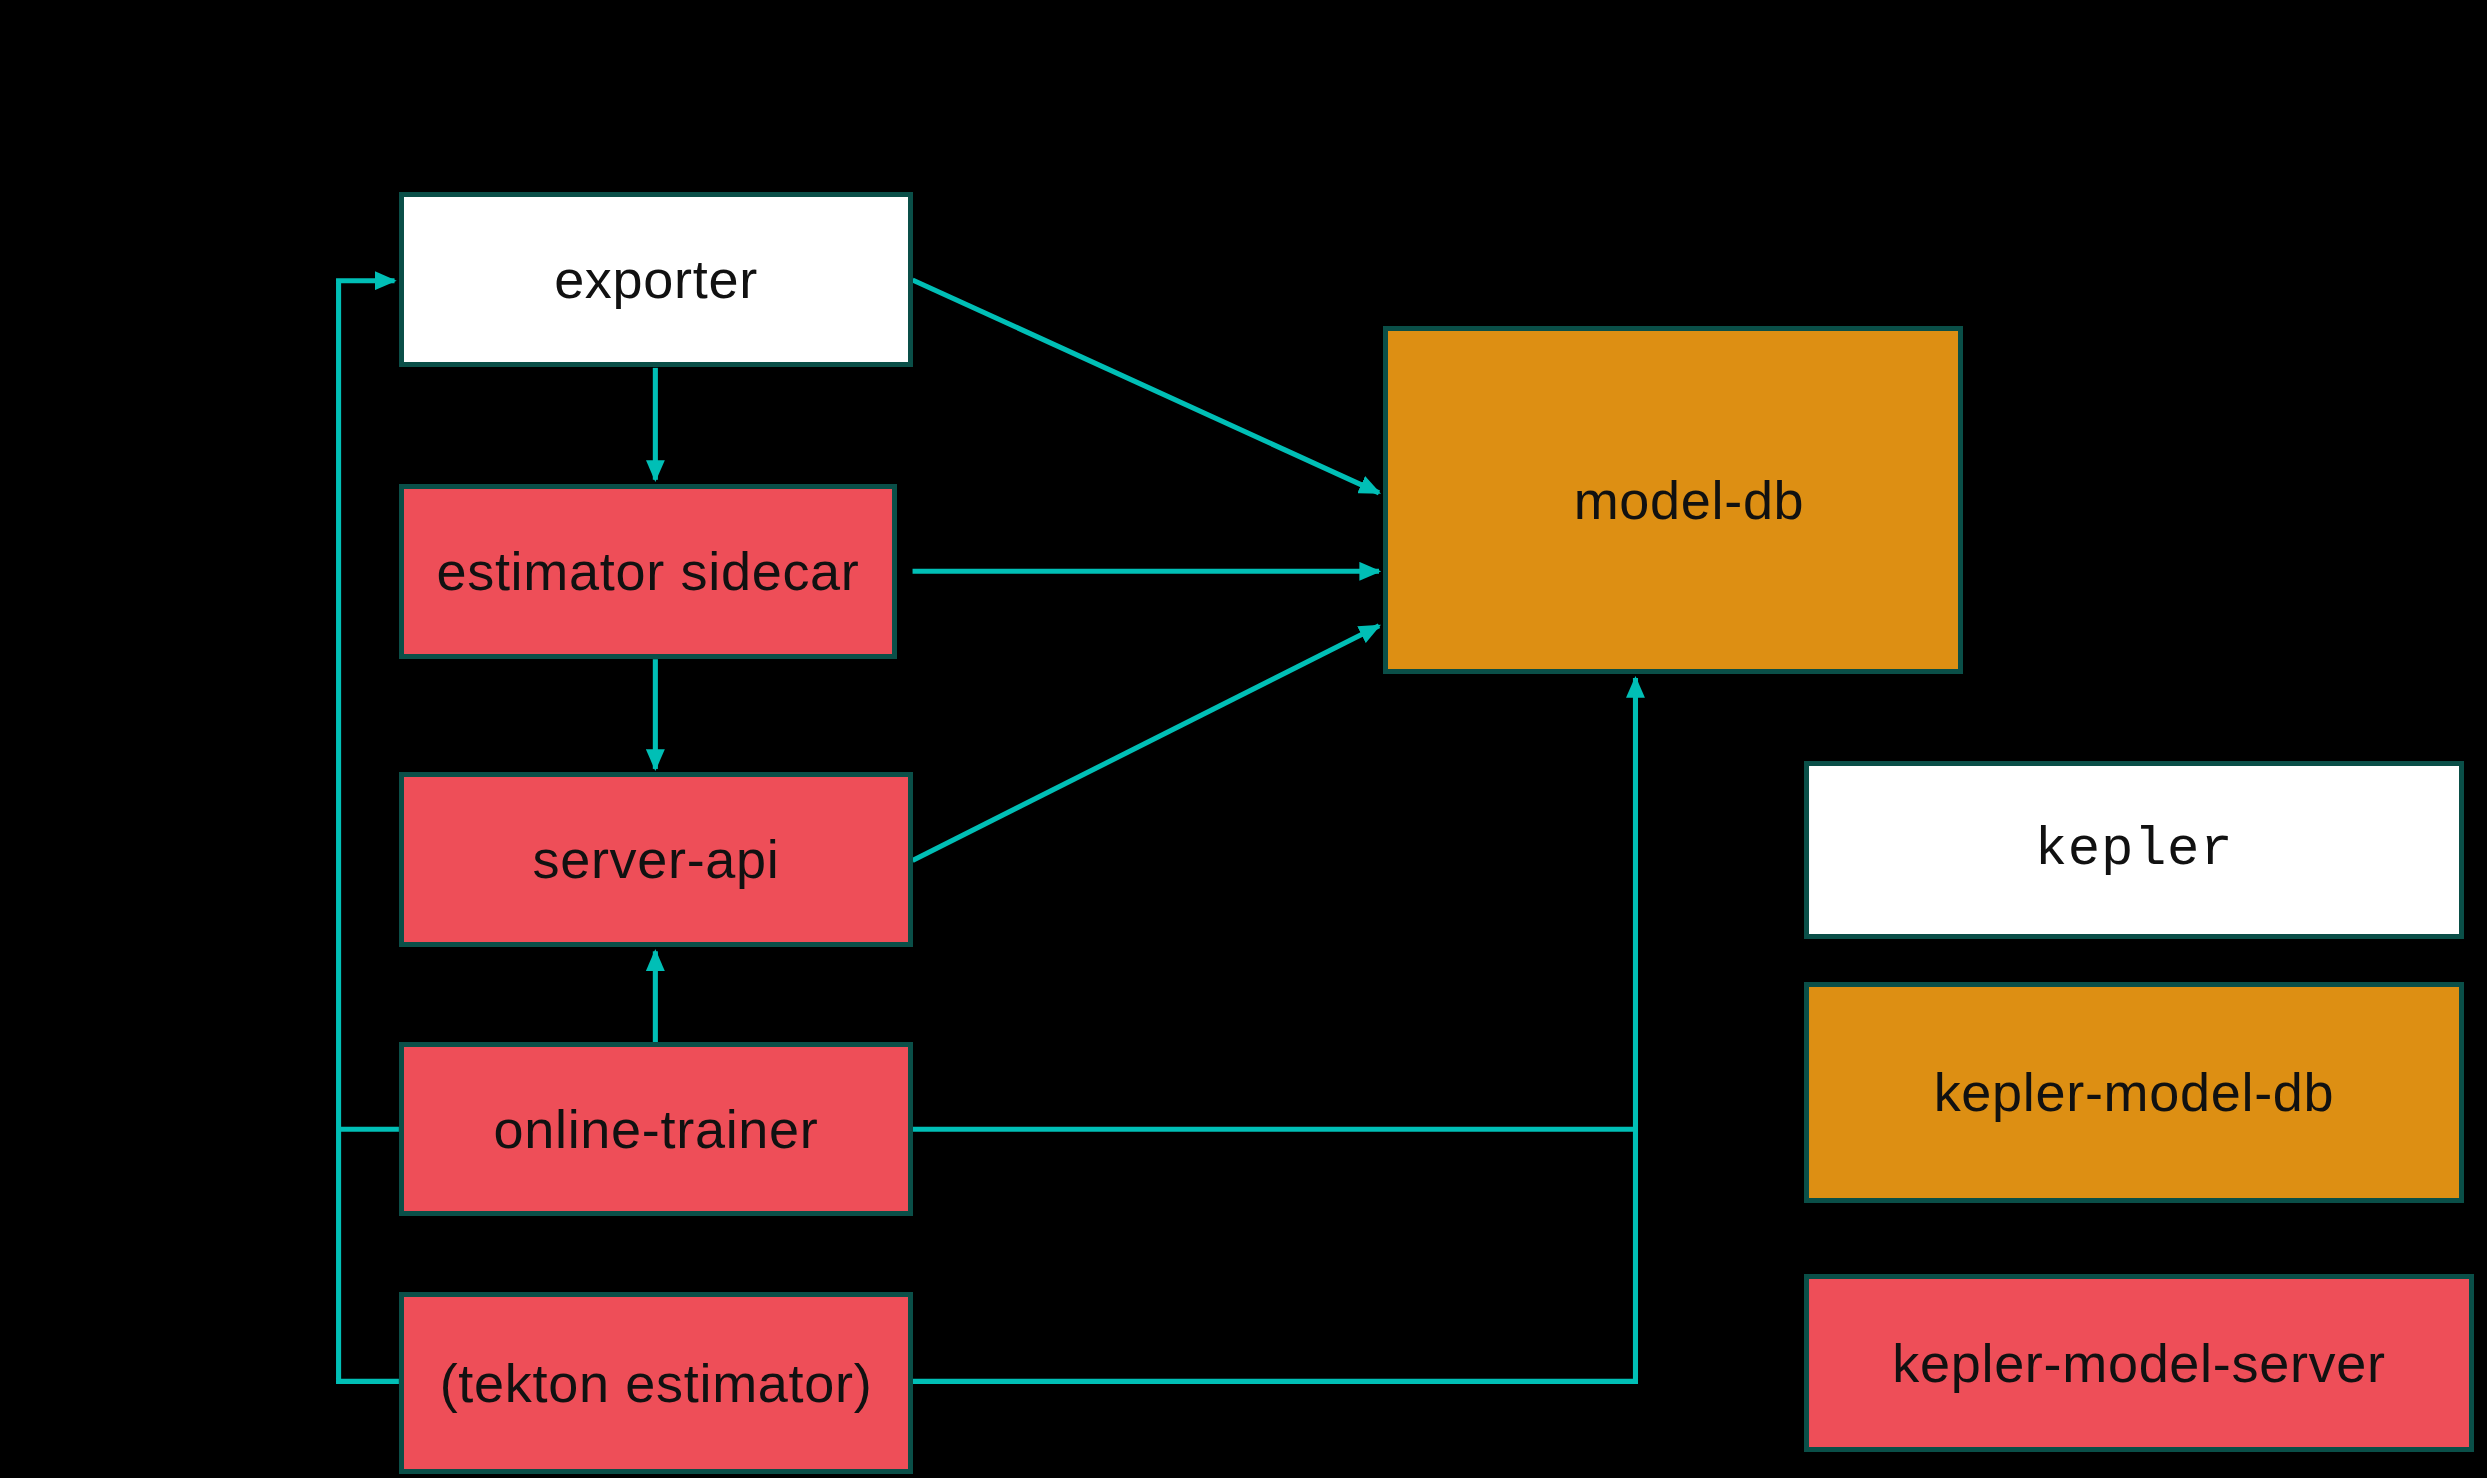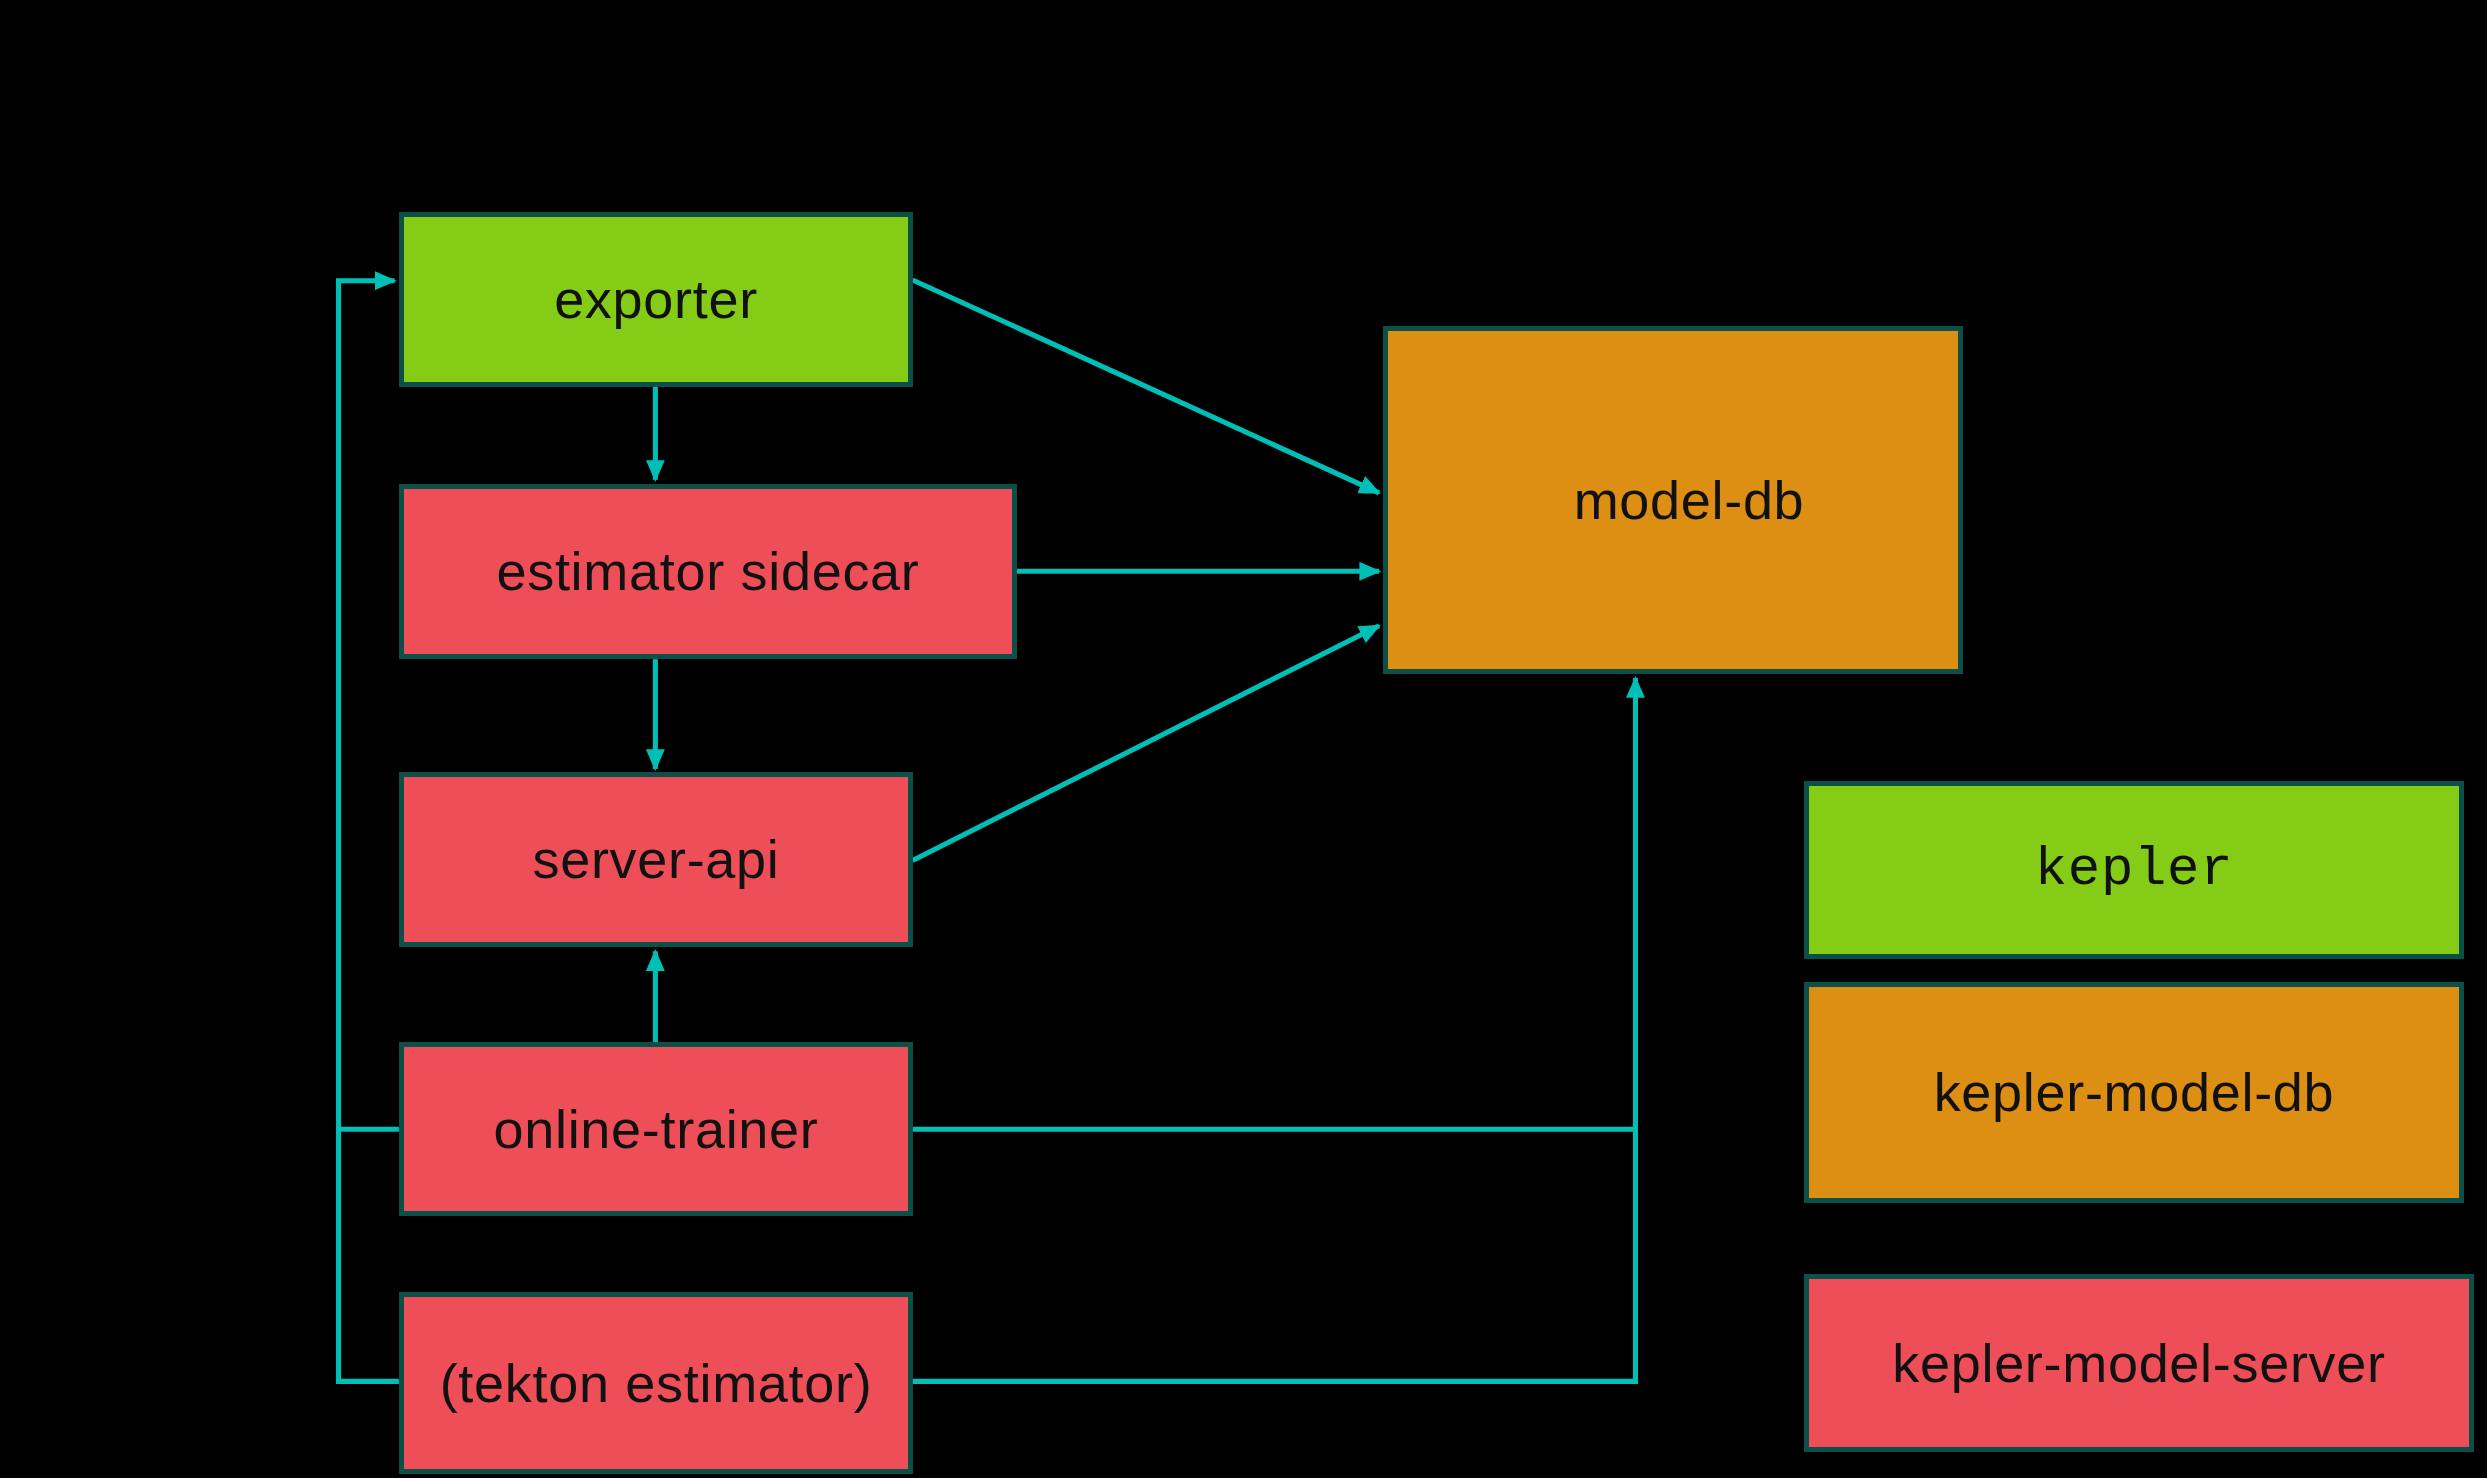--- a/index.html
+++ b/index.html
@@ -29,27 +29,27 @@
     display: flex;
     flex-direction: column;
     align-items: center;
     justify-content: center;
     text-align: center;
     font-size: 54px;
     line-height: 1.3;
     color: #111111;
     letter-spacing: 0.7px;
   }
-  .teal   { background: #84cc16; margin-top: 20px; }
+  .teal   { background: #ffffff; }
   .red    { background: #ee4e58; }
   .orange { background: #dd8f13; }
 
   
   #node-exporter        { left: 399px;  top: 192px;  width: 514px; height: 175px; }
-  #node-estimator       { left: 399px;  top: 484px;  width: 618px; height: 175px; text-align: right; }
+  #node-estimator       { left: 399px;  top: 484px;  width: 498px; height: 175px; text-align: right; }
   #node-server-api      { left: 399px;  top: 772px; width: 514px; height: 175px; text-align: right; }
   #node-online-trainer  { left: 399px;  top: 1042px; width: 514px; height: 174px; }
   #node-offline-trainer { left: 399px;  top: 1292px; width: 514px; height: 182px; }
   #node-model-db        { left: 1383px; top: 326px;  width: 580px; height: 348px; padding-left: 32px; }
 
   
   #legend-kepler              { left: 1804px; top: 761px; width: 660px; height: 178px; font-family: Liberation Mono, monospace; }
   #legend-kepler-model-db     { left: 1804px; top: 982px; width: 660px; height: 221px; }
   #legend-kepler-model-server { left: 1804px; top: 1274px; width: 670px; height: 178px; }
 

